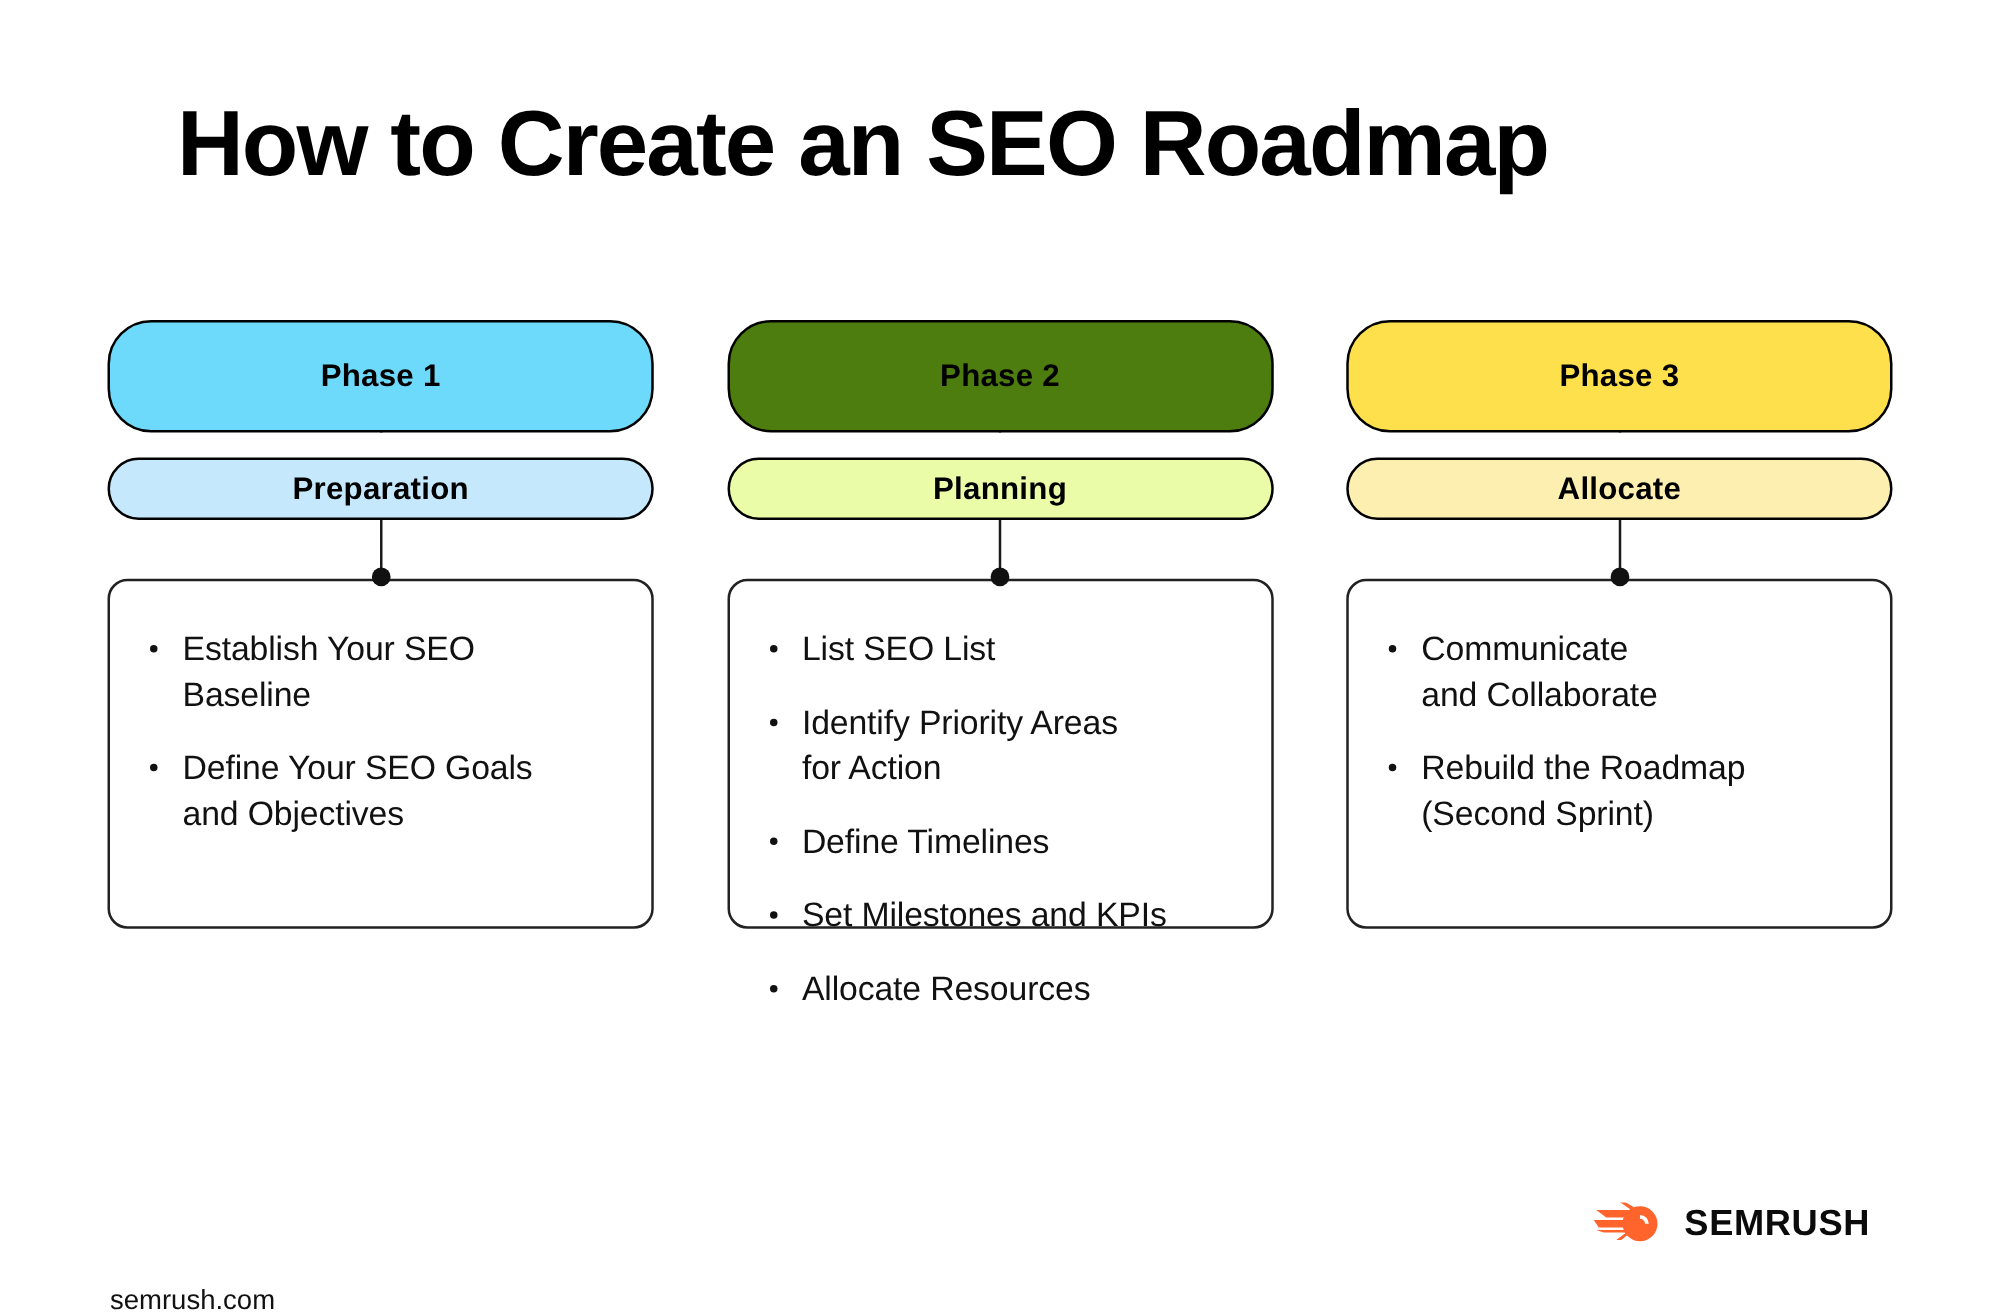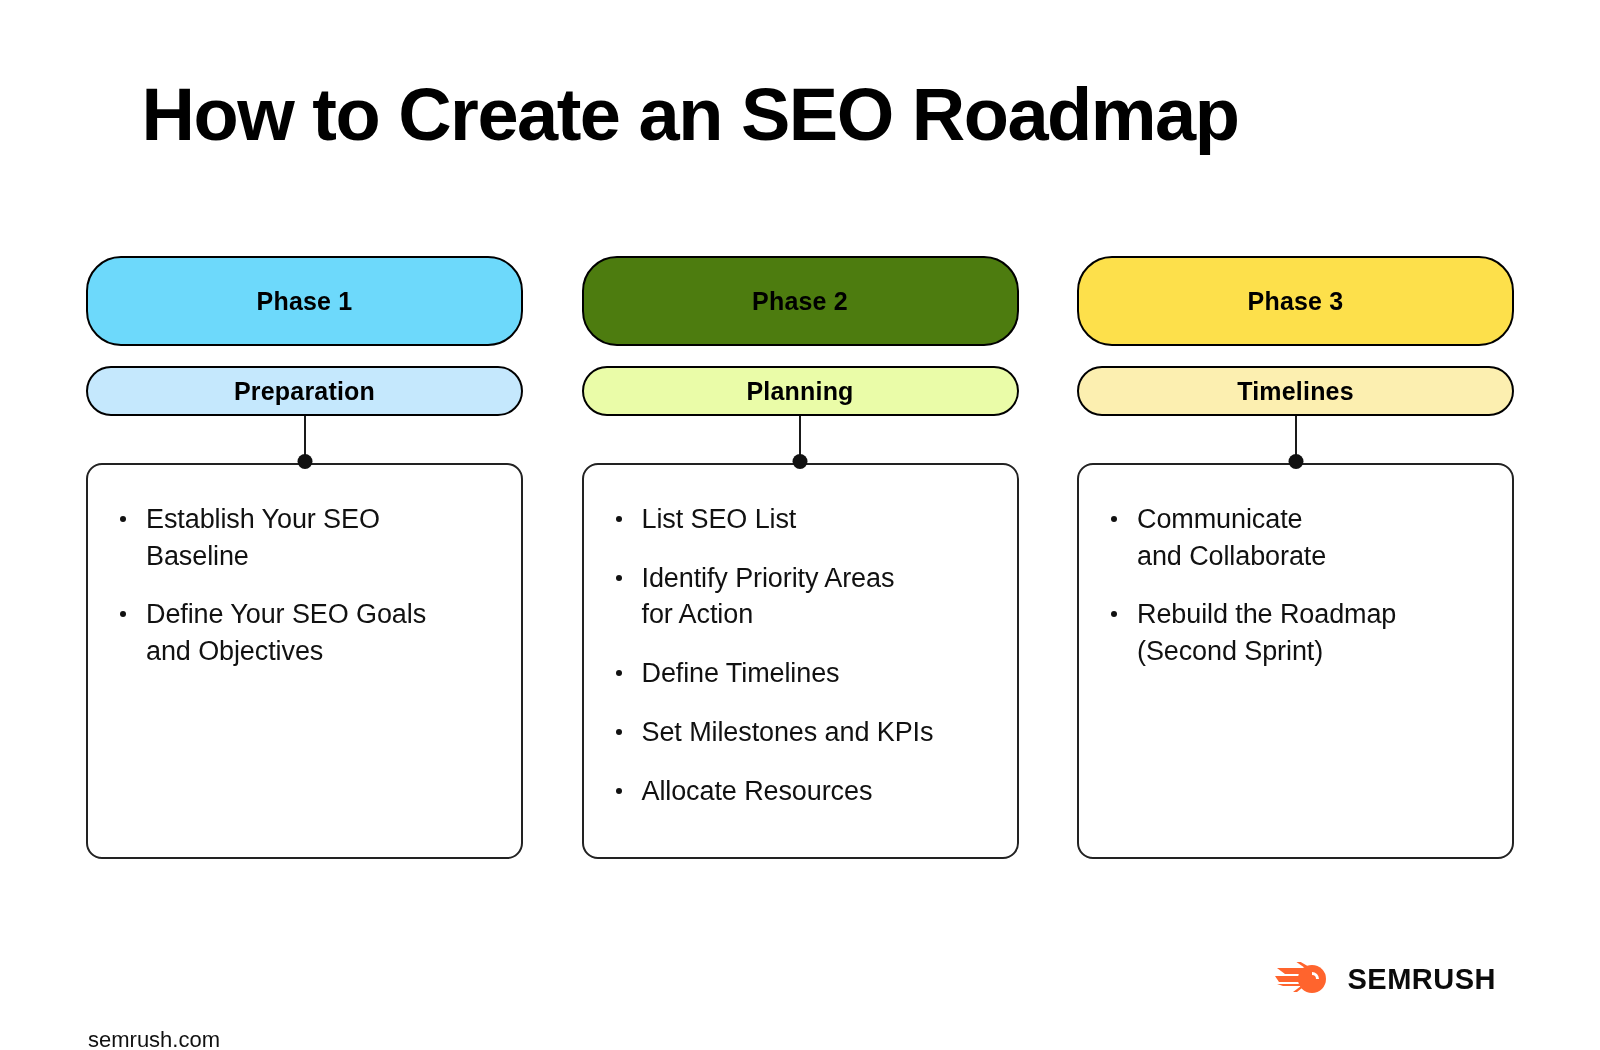--- a/index.html
+++ b/index.html
@@ -107,21 +107,21 @@
     width: 15px;
     height: 15px;
     border-radius: 50%;
     background: #111111;
     transform: translate(-50%, 0);
     z-index: 4;
   }
 
   .content-box {
     margin-top: 47px;
-    height: 396px;
+    height: 280px;
     border: 2px solid #222222;
     border-radius: 16px;
     box-sizing: border-box;
     background: #ffffff;
     padding: 36px 28px 20px 22px;
     position: relative;
     z-index: 2;
   }
 
   .bullet-list {
@@ -245,21 +245,21 @@
       </ul>
     </div>
   </div>
 
   <div class="column">
     <div class="phase-header" style="background:#FDE04B">
       <span>Phase 3</span>
     </div>
     <div class="connector-top"></div>
     <div class="phase-sub" style="background:#FCEFB0">
-      <span>Timelines</span>
+      <span>Allocate</span>
     </div>
     <div class="connector-mid"></div>
     <div class="connector-dot"></div>
     <div class="content-box">
       <ul class="bullet-list">
         <li>
           <span class="bullet-dot"></span>
           <span class="bullet-text">Communicate
 and Collaborate</span>
         </li>

